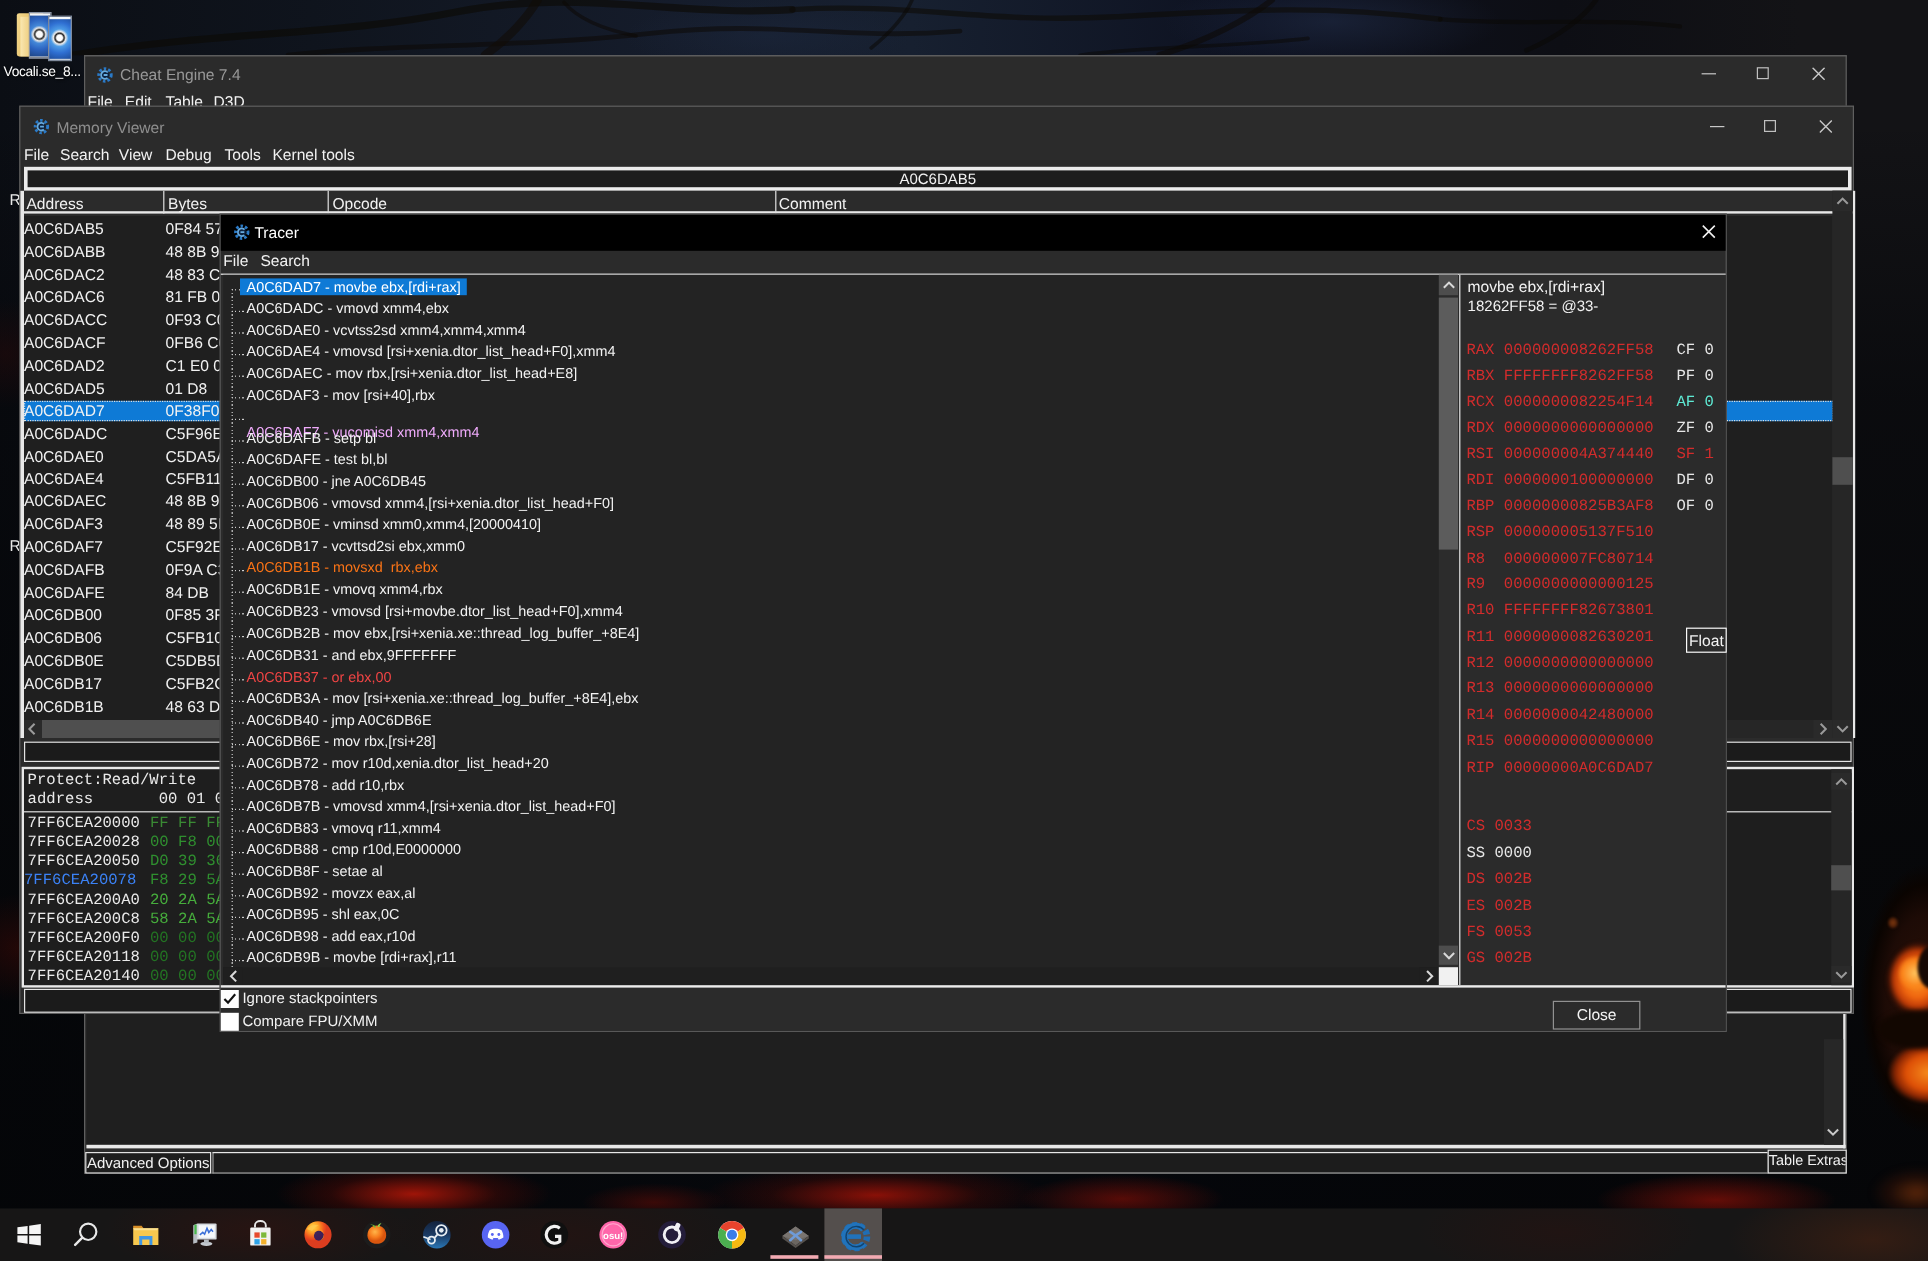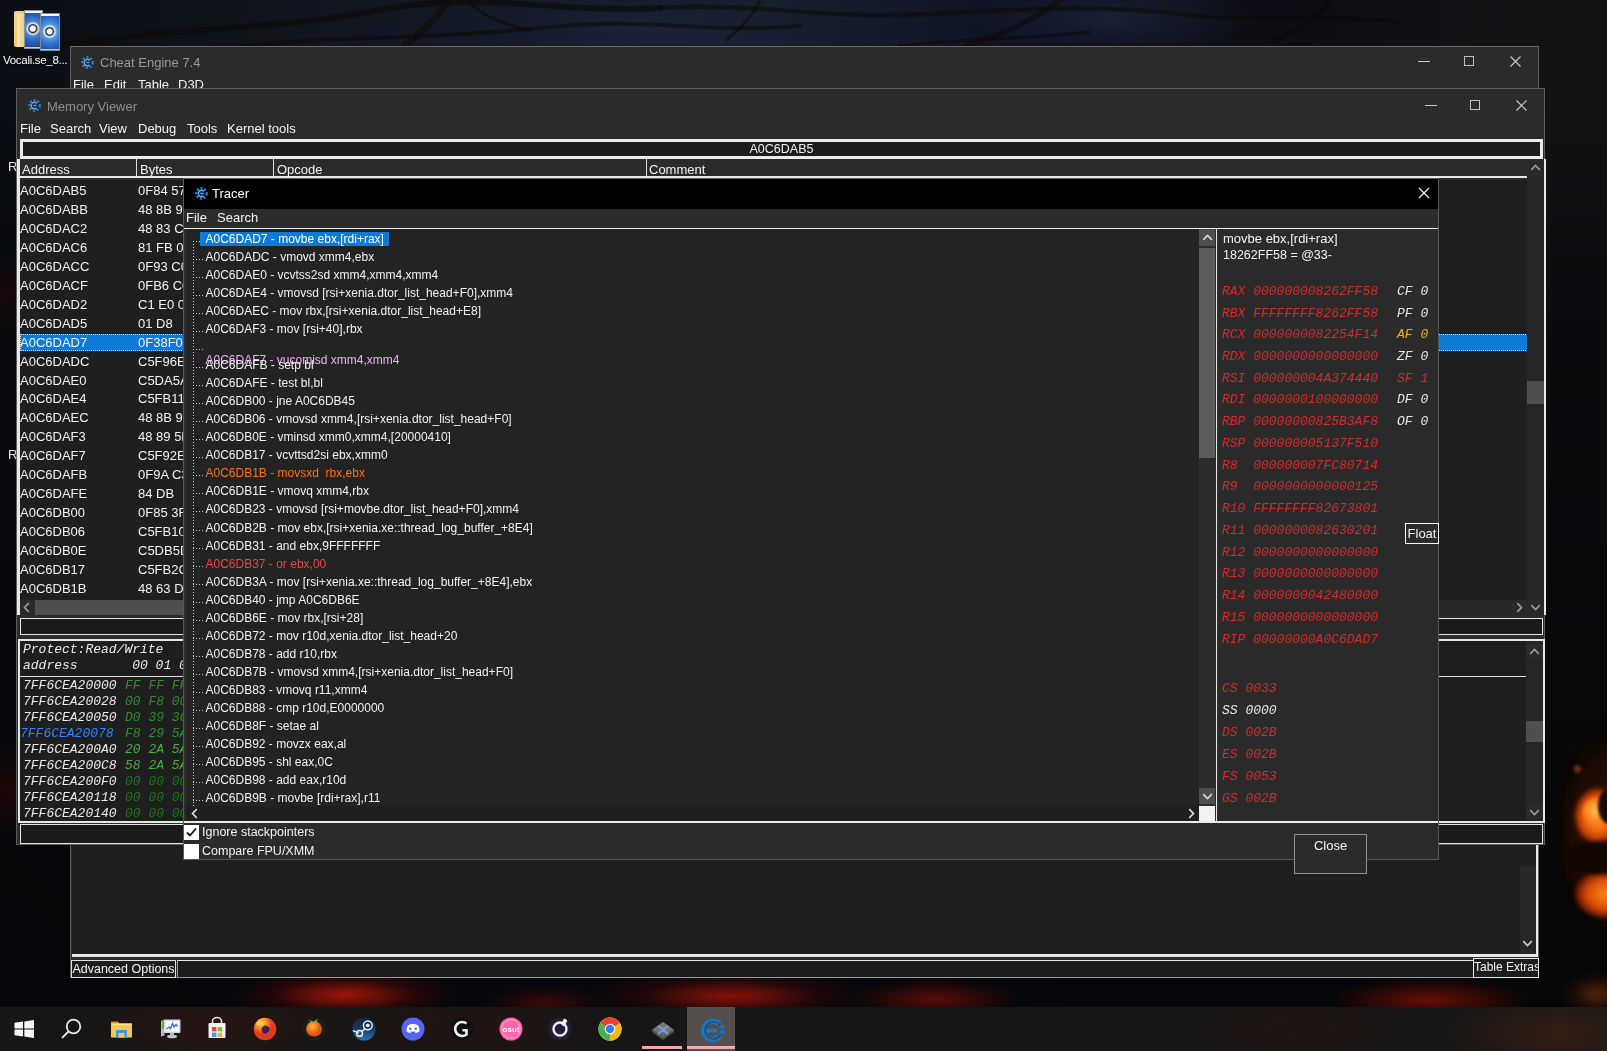--- a/index.html
+++ b/index.html
@@ -1,18 +1,18 @@
 <!DOCTYPE html>
 <html><head><meta charset="utf-8">
 <style>
 *{margin:0;padding:0;box-sizing:border-box;}
 html,body{width:1607px;height:1051px;overflow:hidden;background:#000;}
 body{font-family:"Liberation Sans",sans-serif;}
 .abs{position:absolute;}
-.mono{font-family:"Liberation Mono",monospace;font-style:italic;}
+.mono{font-family:"Liberation Mono",monospace;}
 #root{position:absolute;left:0;top:0;width:1607px;height:1051px;overflow:hidden;}
 .t13{font-size:13px;line-height:19px;color:#f2f2f2;white-space:pre;}
 </style></head><body>
 <div id="root">
 
 <div class="abs" style="left:0;top:0;width:1607px;height:1051px;background:
  radial-gradient(115px 26px at 345px 995px, rgba(175,22,8,0.9), rgba(90,10,4,0.4) 60%, transparent),
  radial-gradient(145px 26px at 730px 996px, rgba(160,18,7,0.85), rgba(80,9,4,0.35) 60%, transparent),
  radial-gradient(85px 20px at 935px 999px, rgba(130,14,6,0.65), transparent),
  radial-gradient(100px 22px at 1430px 1000px, rgba(140,16,7,0.7), transparent), radial-gradient(60px 16px at 545px 1002px, rgba(110,12,5,0.5), transparent),
@@ -354,21 +354,21 @@
         <div class="abs mono" style="left:5px;top:250.4px;font-size:13px;color:#d22c2c;white-space:pre;">R9  0000000000000125</div>
         <div class="abs mono" style="left:5px;top:272.1px;font-size:13px;color:#d22c2c;white-space:pre;">R10 FFFFFFFF82673801</div>
         <div class="abs mono" style="left:5px;top:293.8px;font-size:13px;color:#d22c2c;white-space:pre;">R11 0000000082630201</div>
         <div class="abs mono" style="left:5px;top:315.6px;font-size:13px;color:#d22c2c;white-space:pre;">R12 0000000000000000</div>
         <div class="abs mono" style="left:5px;top:337.3px;font-size:13px;color:#d22c2c;white-space:pre;">R13 0000000000000000</div>
         <div class="abs mono" style="left:5px;top:359.0px;font-size:13px;color:#d22c2c;white-space:pre;">R14 0000000042480000</div>
         <div class="abs mono" style="left:5px;top:380.8px;font-size:13px;color:#d22c2c;white-space:pre;">R15 0000000000000000</div>
         <div class="abs mono" style="left:5px;top:402.5px;font-size:13px;color:#d22c2c;white-space:pre;">RIP 00000000A0C6DAD7</div>
         <div class="abs mono" style="left:180px;top:54.8px;font-size:13px;color:#e6e6e6;white-space:pre;">CF 0</div>
         <div class="abs mono" style="left:180px;top:76.5px;font-size:13px;color:#e6e6e6;white-space:pre;">PF 0</div>
-        <div class="abs mono" style="left:180px;top:98.3px;font-size:13px;color:#eab308;white-space:pre;">AF 0</div>
+        <div class="abs mono" style="left:180px;top:98.3px;font-size:13px;color:#5eead4;white-space:pre;">AF 0</div>
         <div class="abs mono" style="left:180px;top:120.0px;font-size:13px;color:#e6e6e6;white-space:pre;">ZF 0</div>
         <div class="abs mono" style="left:180px;top:141.7px;font-size:13px;color:#d22c2c;white-space:pre;">SF 1</div>
         <div class="abs mono" style="left:180px;top:163.4px;font-size:13px;color:#e6e6e6;white-space:pre;">DF 0</div>
         <div class="abs mono" style="left:180px;top:185.2px;font-size:13px;color:#e6e6e6;white-space:pre;">OF 0</div>
         <div class="abs mono" style="left:5px;top:452.3px;font-size:13px;color:#d22c2c;white-space:pre;">CS 0033</div>
         <div class="abs mono" style="left:5px;top:474.2px;font-size:13px;color:#e6e6e6;white-space:pre;">SS 0000</div>
         <div class="abs mono" style="left:5px;top:496.1px;font-size:13px;color:#d22c2c;white-space:pre;">DS 002B</div>
         <div class="abs mono" style="left:5px;top:518.0px;font-size:13px;color:#d22c2c;white-space:pre;">ES 002B</div>
         <div class="abs mono" style="left:5px;top:539.9px;font-size:13px;color:#d22c2c;white-space:pre;">FS 0053</div>
         <div class="abs mono" style="left:5px;top:561.8px;font-size:13px;color:#d22c2c;white-space:pre;">GS 002B</div>
@@ -376,21 +376,21 @@
       <div class="abs" style="left:1221px;top:344px;width:34px;height:21px;background:#2b2b2b;border:1px solid #fafafa;color:#f2f2f2;font-size:13px;text-align:center;line-height:19px;">Float</div>
 <div class="abs" style="left:0;top:642px;width:1254px;height:38px;background:#2b2b2b;border-top:2px solid #ececec;">
  <div class="abs" style="left:0px;top:2px;width:15px;height:15px;background:#fdfdfd;">
   <svg width="15" height="15" viewBox="0 0 15 15">
             <path d="M3 7.5 L6 10.5 L12 3.5" stroke="#111" stroke-width="1.8" fill="none"></path>
           </svg>
  </div>
  <div class="abs" style="left:18px;top:1px;font-size:12.5px;line-height:17px;color:#f2f2f2;white-space:pre;">Ignore stackpointers</div>
  <div class="abs" style="left:0px;top:21px;width:15px;height:15px;background:#fff;"></div>
  <div class="abs" style="left:18px;top:20px;font-size:12.5px;line-height:17px;color:#f2f2f2;white-space:pre;">Compare FPU/XMM</div>
- <div class="abs" style="left:1110px;top:11px;width:73px;height:40px;background:#2b2b2b;border:1px solid #919191;color:#f4f4f4;font-size:13px;text-align:center;line-height:22px;">Close</div>
+ <div class="abs" style="left:1110px;top:11px;width:73px;height:24px;background:#2b2b2b;border:1px solid #919191;color:#f4f4f4;font-size:13px;text-align:center;line-height:22px;">Close</div>
 </div>
 </div>
     <div class="abs" style="left:0;top:1007px;width:1607px;height:44px;background:radial-gradient(130px 40px at 215px 18px, rgba(70,16,10,0.35), transparent), radial-gradient(150px 44px at 470px 22px, rgba(60,14,9,0.28), transparent), radial-gradient(120px 44px at 1560px 26px, rgba(120,45,12,0.3), transparent), radial-gradient(120px 40px at 1300px 20px, rgba(60,14,9,0.25), transparent), #171616;">
       <div class="abs" style="left:687px;top:0;width:48px;height:44px;background:#544f4d;"></div>
       <div class="abs" style="left:642px;top:39px;width:40px;height:2.5px;background:#f2aab2;"></div>
       <div class="abs" style="left:687px;top:39px;width:48px;height:2.5px;background:#f2aab2;"></div>
       <div class="abs" style="left:11px;top:9px;width:26px;height:26px;"><svg width="26" height="26" viewBox="0 0 26 26">
           <g fill="#f5f5f5">
             <path d="M3.5 6.8 L12 5.6 V12.4 L3.5 12.4 Z"></path>
             <path d="M13.3 5.4 L23 4 V12.4 L13.3 12.4 Z"></path>

